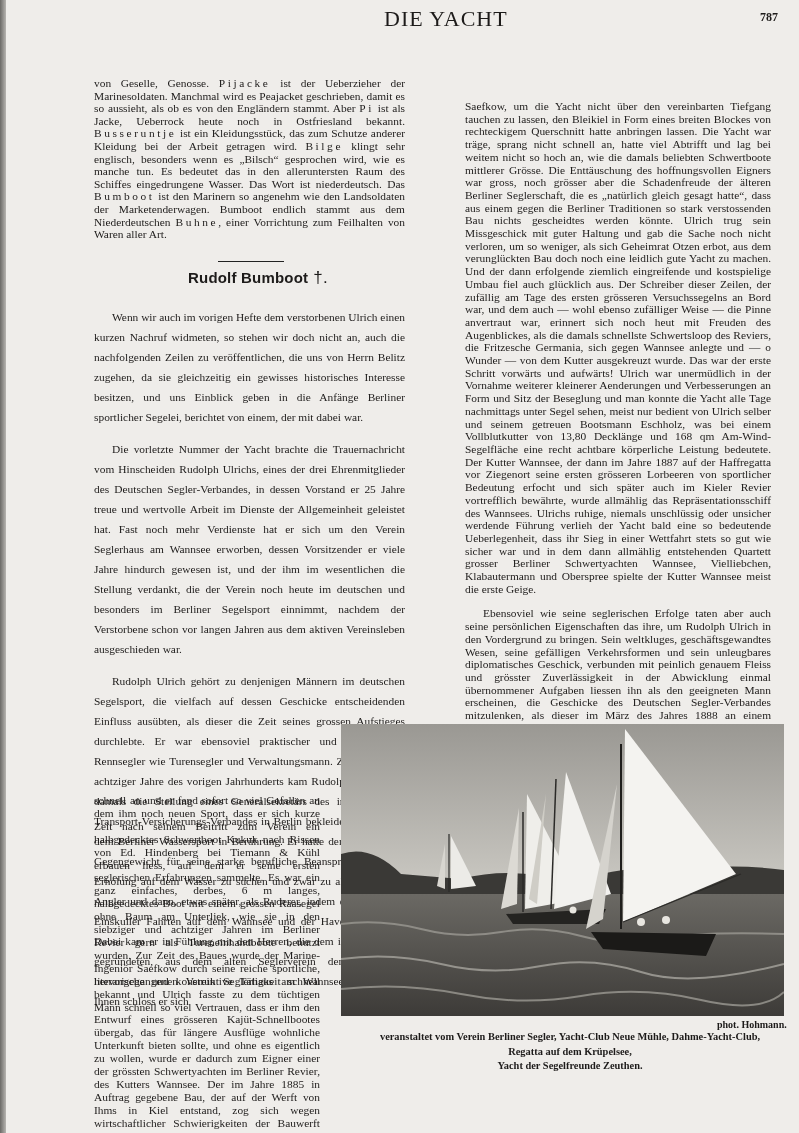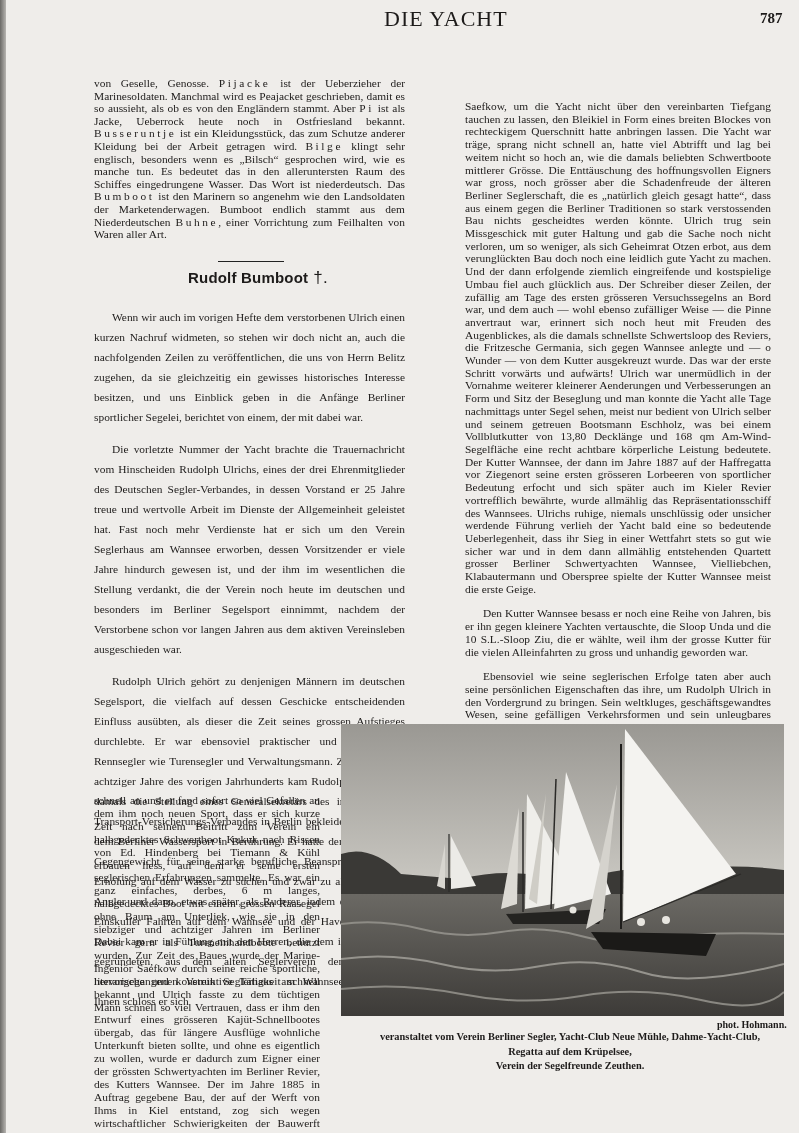--- a/index.html
+++ b/index.html
@@ -1,21 +1,21 @@
 <!DOCTYPE html>
 <html><head>
 <meta charset="utf-8">
 <style>
   html,body{margin:0;padding:0;}
   body{width:799px;height:1133px;background:#efedea;position:relative;overflow:hidden;
        font-family:"Liberation Serif","DejaVu Serif",serif;color:#1d1b1a;}
   .binding{position:absolute;left:0;top:0;width:6px;height:1133px;background:linear-gradient(90deg,#6b6a67,#b7b5b1);}
   .runhead{position:absolute;top:4px;left:0;width:799px;height:24px;}
   .journal{position:absolute;left:376px;top:2px;font-size:22px;letter-spacing:1px;margin-left:8px;}
-  .pageno{position:absolute;left:760px;top:6px;font-size:15px;font-weight:bold;text-align:center;}
+  .pageno{position:absolute;left:760px;top:6px;font-size:12px;font-weight:bold;text-align:center;}
   .col{position:absolute;font-size:11.4px;line-height:12.6px;text-align:justify;hyphens:none;}
   .col p{margin:12px;}
   .col p.ind{text-indent:18px;}
   .sp{letter-spacing:2.6px;}
   #colL1{left:82px;top:65px;width:335px;}
   #colL2{left:82px;top:295px;width:335px;line-height:20px;}
   #colL3{left:82px;top:782px;width:250px;line-height:12.9px;}
   #colR{left:453px;top:88px;width:330px;line-height:12.7px;}
   .rule{position:absolute;left:218px;top:261px;width:66px;height:1px;background:#222;}
   .heading{position:absolute;left:188px;top:268px;font-family:"Liberation Sans","DejaVu Sans",sans-serif;
@@ -53,21 +53,20 @@
   <p class="ind">Die vorletzte Nummer der Yacht brachte die Trauernachricht vom Hinscheiden Rudolph Ulrichs, eines der drei Ehrenmitglieder des Deutschen Segler-Verbandes, in dessen Vorstand er 25 Jahre treue und wertvolle Arbeit im Dienste der Allgemeinheit geleistet hat. Fast noch mehr Verdienste hat er sich um den Verein Seglerhaus am Wannsee erworben, dessen Vorsitzender er viele Jahre hindurch gewesen ist, und der ihm im wesentlichen die Stellung verdankt, die der Verein noch heute im deutschen und besonders im Berliner Segelsport einnimmt, nachdem der Verstorbene schon vor langen Jahren aus dem aktiven Vereinsleben ausgeschieden war.</p>
   <p class="ind">Rudolph Ulrich gehört zu denjenigen Männern im deutschen Segelsport, die vielfach auf dessen Geschicke entscheidenden Einfluss ausübten, als dieser die Zeit seines grossen Aufstieges durchlebte. Er war ebensoviel praktischer und erfolgreicher Rennsegler wie Turensegler und Verwaltungsmann. Zu Anfang der achtziger Jahre des vorigen Jahrhunderts kam Rudolph Ulrich, der damals die Stellung eines Generalsekretärs des internationalen Transport-Versicherungs-Verbandes in Berlin bekleidete, zuerst mit dem Berliner Wassersport in Berührung. Er hatte den Wunsch, als Gegengewicht für seine starke berufliche Beanspruchung seine Erholung auf dem Wasser zu suchen und zwar zu allererst als — Angler und dann, etwas später, als Ruderer, indem er mit seinem Einskuller Fahrten auf dem Wannsee und der Havel unternahm. Dabei kam er in Fühlung mit den Herren, die dem im Jahre 1881 gegründeten, aus dem alten Seglerverein der Unterhavel hervorgegangenen Verein Seglerhaus am Wannsee angehörten. Ihnen schloss er sich</p>
 </div>
 
 <div class="col" id="colL3">
   <p>schnell an und er fand sofort so viel Gefallen an dem ihm noch neuen Sport, dass er sich kurze Zeit nach seinem Beitritt zum Verein ein halbgedecktes Schwertboot Kukuk nach Rissen von Ed. Hindenberg bei Tiemann &amp; Kühl erbauen liess, auf dem er seine ersten seglerischen Erfahrungen sammelte. Es war ein ganz einfaches, derbes, 6 m langes, halbgedecktes Boot mit einem grossen Raasegel ohne Baum am Unterliek, wie sie in den siebziger und achtziger Jahren im Berliner Revier gern als Tureneinhandboote benutzt wurden. Zur Zeit des Baues wurde der Marine-Ingeniör Saefkow durch seine reiche sportliche, literarische und konstruktive Tätigkeit schnell bekannt und Ulrich fasste zu dem tüchtigen Mann schnell so viel Vertrauen, dass er ihm den Entwurf eines grösseren Kajüt-Schnellbootes übergab, das für längere Ausflüge wohnliche Unterkunft bieten sollte, und ohne es eigentlich zu wollen, wurde er dadurch zum Eigner einer der grössten Schwertyachten im Berliner Revier, des Kutters Wannsee. Der im Jahre 1885 in Auftrag gegebene Bau, der auf der Werft von Ihms in Kiel entstand, zog sich wegen wirtschaftlicher Schwierigkeiten der Bauwerft länger hin, als erwartet werden konnte und sein geistiger Vater verfiel in schweres Siechtum, von welchem er nicht wieder genesen sollte. Als endlich die Yacht fertig gestellt war und nach Berlin kam, stellte es sich heraus, dass es sich offensichtlich um einen Fehlbau handelte, weil</p>
 </div>
 
 <div class="col" id="colR">
   <p>Saefkow, um die Yacht nicht über den vereinbarten Tiefgang tauchen zu lassen, den Bleikiel in Form eines breiten Blockes von rechteckigem Querschnitt hatte anbringen lassen. Die Yacht war träge, sprang nicht schnell an, hatte viel Abtrifft und lag bei weitem nicht so hoch an, wie die damals beliebten Schwertboote mittlerer Grösse. Die Enttäuschung des hoffnungsvollen Eigners war gross, noch grösser aber die Schadenfreude der älteren Berliner Seglerschaft, die es „natürlich gleich gesagt hatte“, dass aus einem gegen die Berliner Traditionen so stark verstossenden Bau nichts gescheidtes werden könnte. Ulrich trug sein Missgeschick mit guter Haltung und gab die Sache noch nicht verloren, um so weniger, als sich Geheimrat Otzen erbot, aus dem verunglückten Bau doch noch eine leidlich gute Yacht zu machen. Und der dann erfolgende ziemlich eingreifende und kostspielige Umbau fiel auch glücklich aus. Der Schreiber dieser Zeilen, der zufällig am Tage des ersten grösseren Versuchssegelns an Bord war, und dem auch — wohl ebenso zufälliger Weise — die Pinne anvertraut war, erinnert sich noch heut mit Freuden des Augenblickes, als die damals schnellste Schwertsloop des Reviers, die Fritzesche Germania, sich gegen Wannsee anlegte und — o Wunder — von dem Kutter ausgekreuzt wurde. Das war der erste Schritt vorwärts und aufwärts! Ulrich war unermüdlich in der Vornahme weiterer kleinerer Aenderungen und Verbesserungen an Form und Sitz der Beseglung und man konnte die Yacht alle Tage nachmittags unter Segel sehen, meist nur bedient von Ulrich selber und seinem getreuen Bootsmann Eschholz, was bei einem Vollblutkutter von 13,80 Decklänge und 168 qm Am-Wind-Segelfläche eine recht achtbare körperliche Leistung bedeutete. Der Kutter Wannsee, der dann im Jahre 1887 auf der Haffregatta vor Ziegenort seine ersten grösseren Lorbeeren von sportlicher Bedeutung erfocht und sich später auch im Kieler Revier vortrefflich bewährte, wurde allmählig das Repräsentationsschiff des Wannsees. Ulrichs ruhige, niemals unschlüssig oder unsicher werdende Führung verlieh der Yacht bald eine so bedeutende Ueberlegenheit, dass ihr Sieg in einer Wettfahrt stets so gut wie sicher war und in dem dann allmählig entstehenden Quartett grosser Berliner Schwertyachten Wannsee, Vielliebchen, Klabautermann und Oberspree spielte der Kutter Wannsee meist die erste Geige.</p>
-  <p class="ind">Den Kutter Wannsee besass er noch eine Reihe von Jahren, bis er ihn gegen kleinere Yachten vertauschte, die Sloop Unda und die 10 S.L.-Sloop Ziu, die er wählte, weil ihm der grosse Kutter für die vielen Alleinfahrten zu gross und unhandig geworden war.</p>
   <p class="ind">Ebensoviel wie seine seglerischen Erfolge taten aber auch seine persönlichen Eigenschaften das ihre, um Rudolph Ulrich in den Vordergrund zu bringen. Sein weltkluges, geschäftsgewandtes Wesen, seine gefälligen Verkehrsformen und sein unleugbares diplomatisches Geschick, verbunden mit peinlich genauem Fleiss und grösster Zuverlässigkeit in der Abwicklung einmal übernommener Aufgaben liessen ihn als den geeigneten Mann erscheinen, die Geschicke des Deutschen Segler-Verbandes mitzulenken, als dieser im März des Jahres 1888 an einem bitterkalten Tage im etwas sehr</p>
 </div>
 
 <div class="photo">
   <svg width="443" height="292" viewBox="0 0 443 292">
     <defs>
       <linearGradient id="sky" x1="0" y1="0" x2="0" y2="1">
         <stop offset="0" stop-color="#9a9893"></stop>
         <stop offset="1" stop-color="#c9c7c1"></stop>
       </linearGradient>
@@ -103,16 +102,16 @@
     <circle cx="300" cy="198" r="4" fill="#e8e6e0"></circle>
     <circle cx="325" cy="196" r="4" fill="#e8e6e0"></circle>
     <circle cx="232" cy="186" r="3.5" fill="#e8e6e0"></circle>
   </svg>
 </div>
 
 <div class="credit">phot. Hohmann.</div>
 <div class="caption">
   <div>veranstaltet vom Verein Berliner Segler, Yacht-Club Neue Mühle, Dahme-Yacht-Club,</div>
   <div>Regatta auf dem Krüpelsee,</div>
-  <div>Verein der Segelfreunde Zeuthen.</div>
+  <div>Yacht der Segelfreunde Zeuthen.</div>
 </div>
 
 <div class="watermark">© yachtsportmuseum.de</div>
 
 </body></html>

